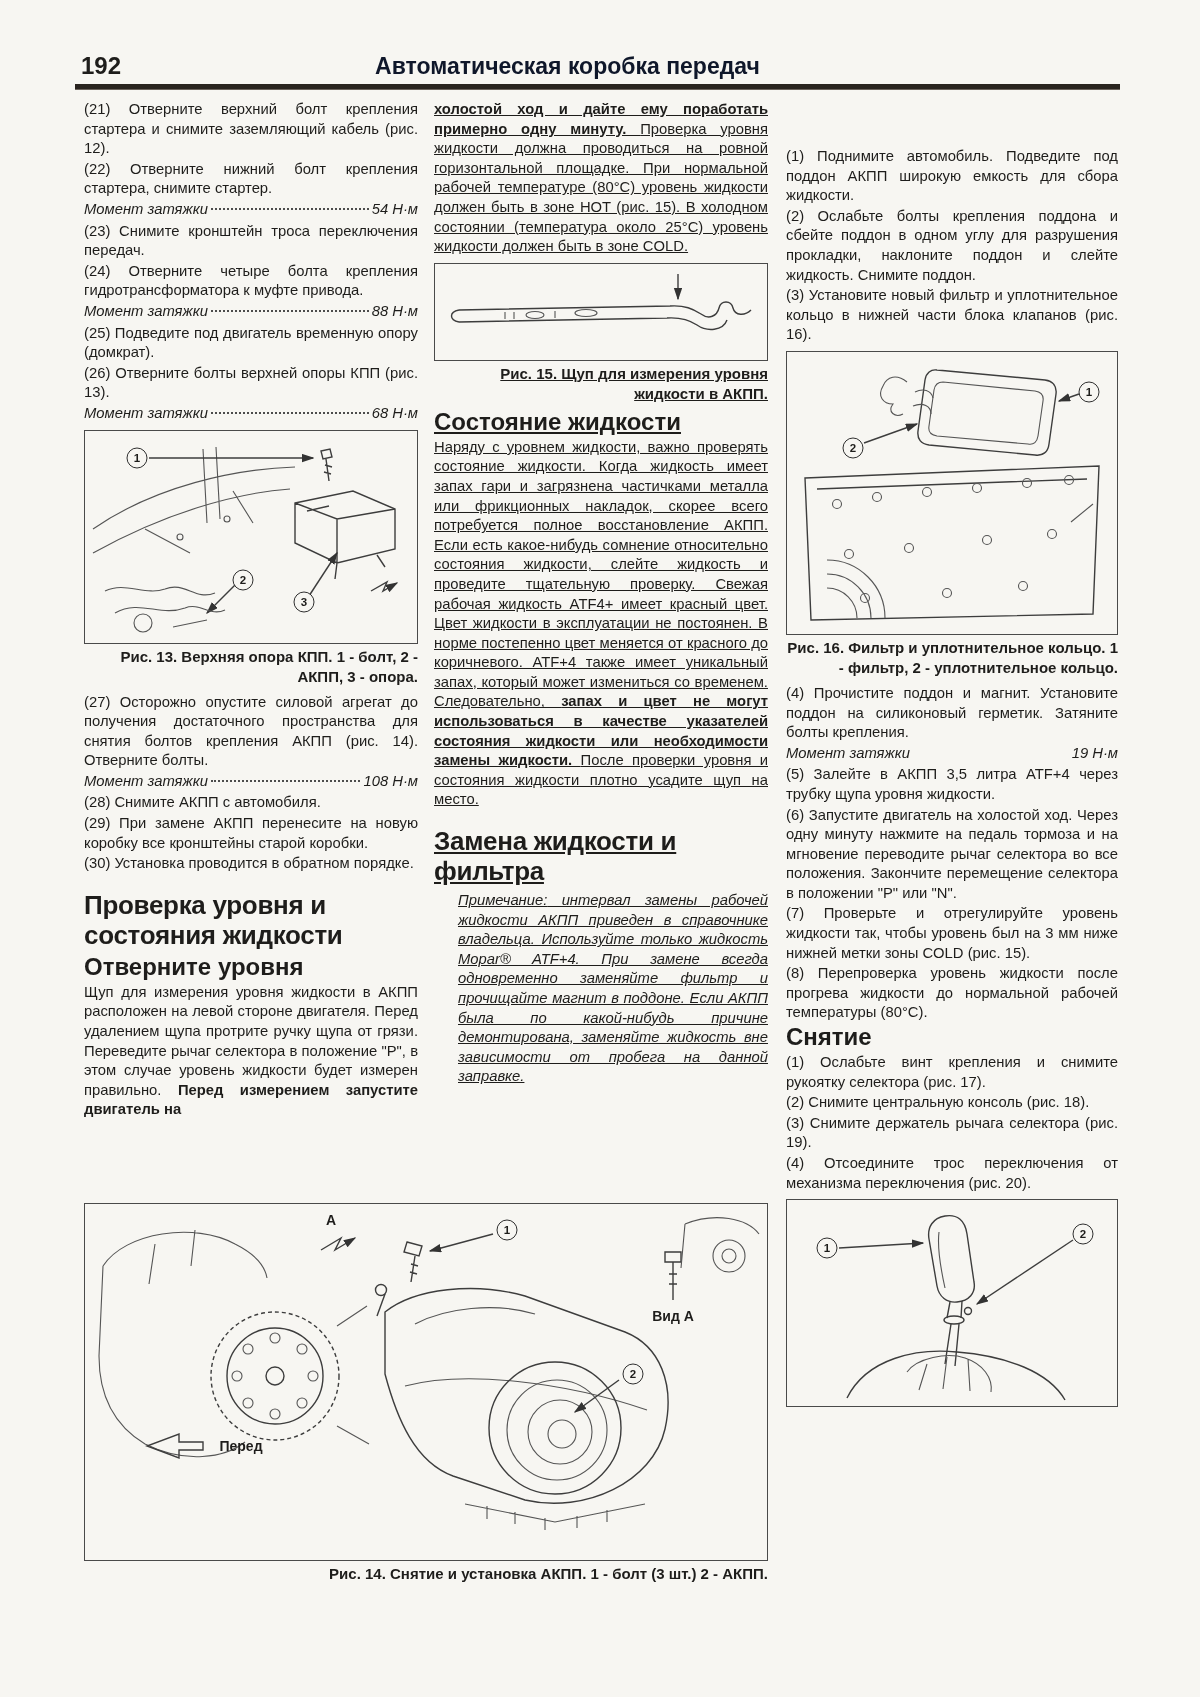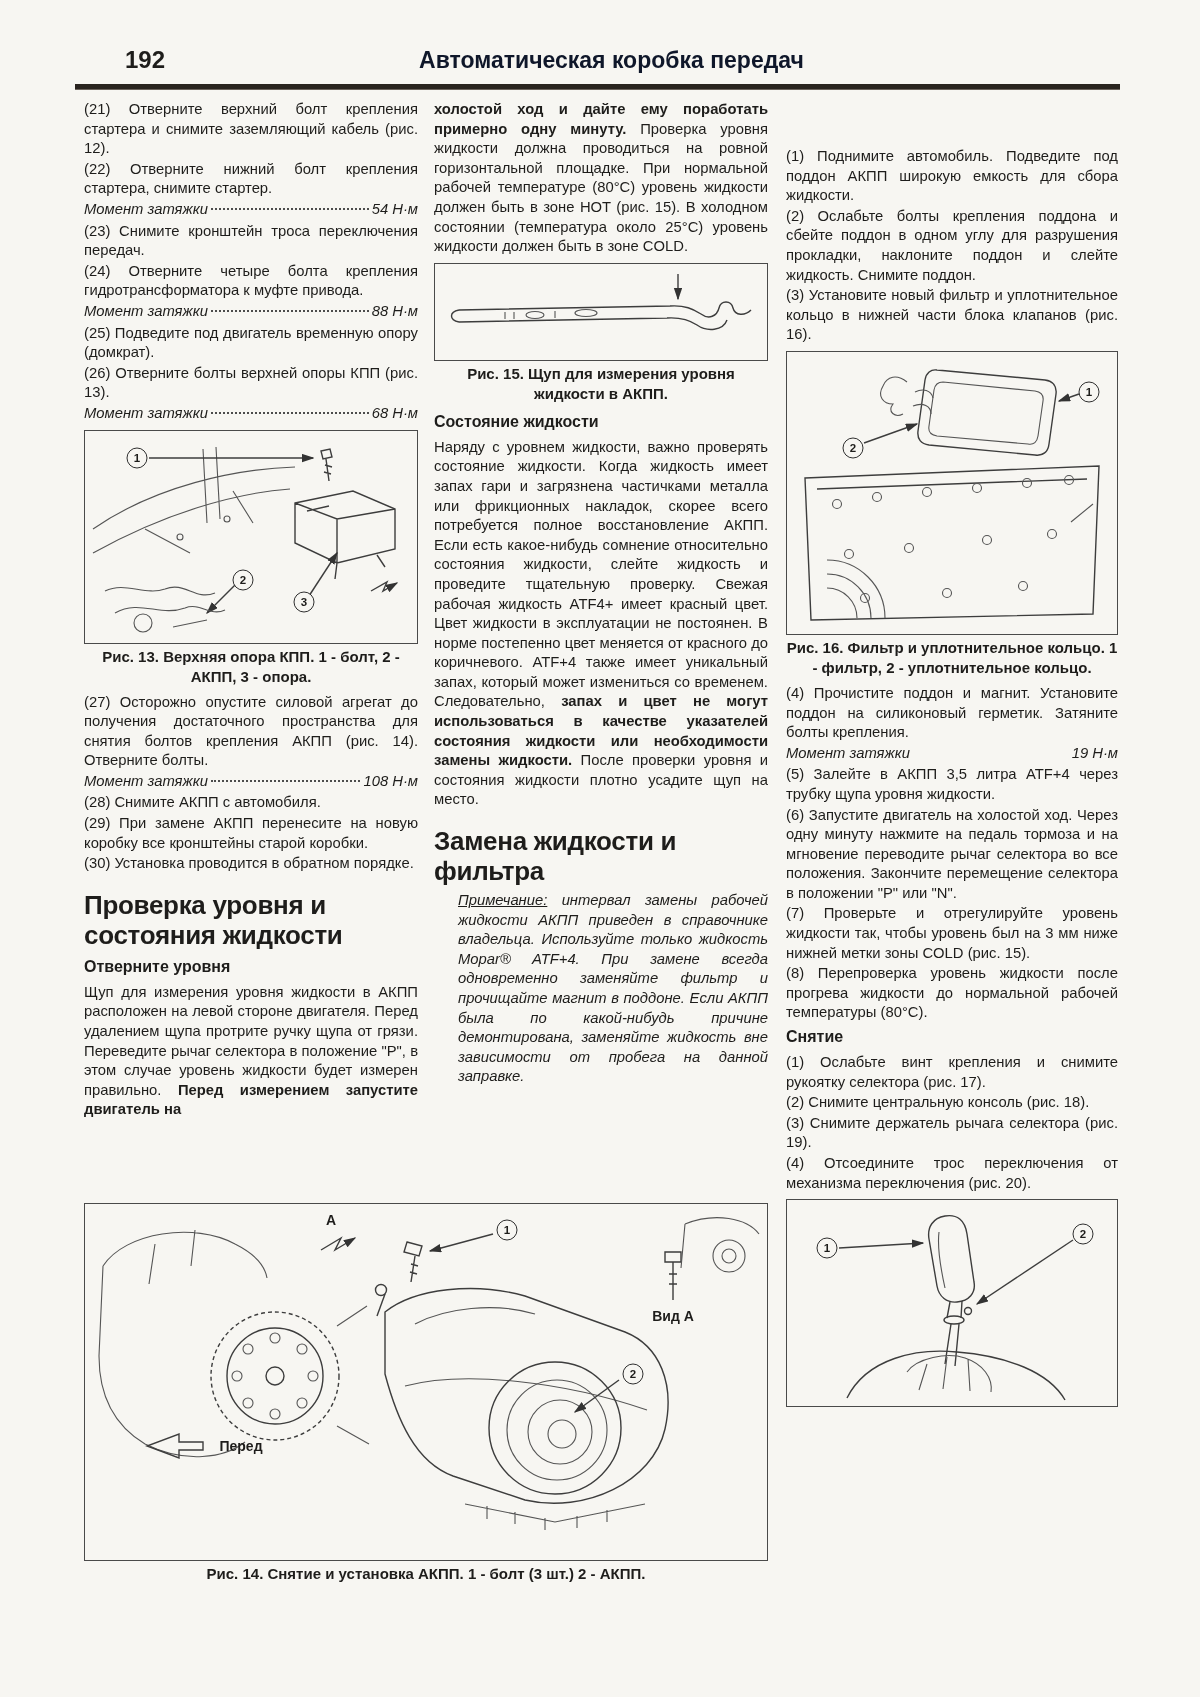--- a/index.html
+++ b/index.html
@@ -2,44 +2,44 @@
 <html><head>
 <meta charset="utf-8">
 <style>
   html,body{margin:0;padding:0;}
   body{
     width:1200px;height:1697px;position:relative;overflow:hidden;
     background:#f7f6f2;
     font-family:"Liberation Sans",sans-serif;
     color:#1e1d1b;
   }
-  .pagehead{position:absolute;left:75px;top:40px;width:1045px;height:36px;margin-left:44px;}
+  .pagehead{position:absolute;left:75px;top:46px;width:1045px;height:36px;}
   .pagenum{position:absolute;left:6px;bottom:2px;font-size:24px;font-weight:700;}
   .ptitle{position:absolute;left:0;right:60px;bottom:2px;text-align:center;font-size:23px;font-weight:700;color:#0f172a;}
   .rule{position:absolute;left:75px;top:84px;width:1045px;height:5px;background:#29241f;border-bottom:1px solid #6b635c;}
 
   .col{position:absolute;top:100px;font-size:14.8px;line-height:19.6px;text-align:justify;}
   .c1{left:84px;width:334px;}
-  .c2{left:434px;width:334px;}
+  .c2{left:434px;width:334px;text-decoration:underline;}
   .c3{left:786px;width:332px;margin-top:47px;}
 
   p{margin:0;}
   .step{margin:0 0 1px 0;}
   .b{font-weight:700;}
   .torque{display:flex;align-items:baseline;font-style:italic;margin:1px 0 2px 0;}
   .t-dots{flex:1;border-bottom:2px dotted #4c4c4c;margin:0 3px;transform:translateY(-4px);}
   .t-gap{flex:1;}
   h1{font-size:26px;line-height:30px;letter-spacing:-0.3px;margin:16px 0 5px 0;text-align:left;}
-  h2{font-size:16px;line-height:24px;margin:2px 0 4px 0;text-align:left;}
+  h2{font-size:24px;line-height:24px;margin:2px 0 4px 0;text-align:left;}
   .note{font-style:italic;margin-left:24px;}
   .note .nlabel{text-decoration:underline;}
 
   figure{margin:0;}
   .figbox{position:relative;border:1.5px solid #4a4a4a;margin:6px 0 3px 0;background:#f7f6f2;}
-  figcaption{font-weight:700;font-size:15px;line-height:20px;margin:2px 0 6px 0;text-align:center;}
+  figcaption{font-weight:700;font-size:15px;line-height:20px;margin:2px 0 6px 0;text-align:right;}
   svg{display:block;}
   .sk{stroke:#3d3d3d;fill:none;stroke-width:1.4;}
   .sk2{stroke:#555;fill:none;stroke-width:1.1;}
   .callout{
     position:absolute;width:19px;height:19px;border:1.6px solid #2f2f2f;border-radius:50%;
     background:#f7f6f2;font-size:11.5px;line-height:19px;font-weight:700;text-align:center;
     transform:translate(-50%,-50%);font-style:normal;
   }
   .figlabel{position:absolute;font-size:14px;font-weight:700;transform:translate(-50%,-50%);white-space:nowrap;}
   .fig14wrap{position:absolute;left:84px;top:1197px;width:684px;font-size:15px;}

